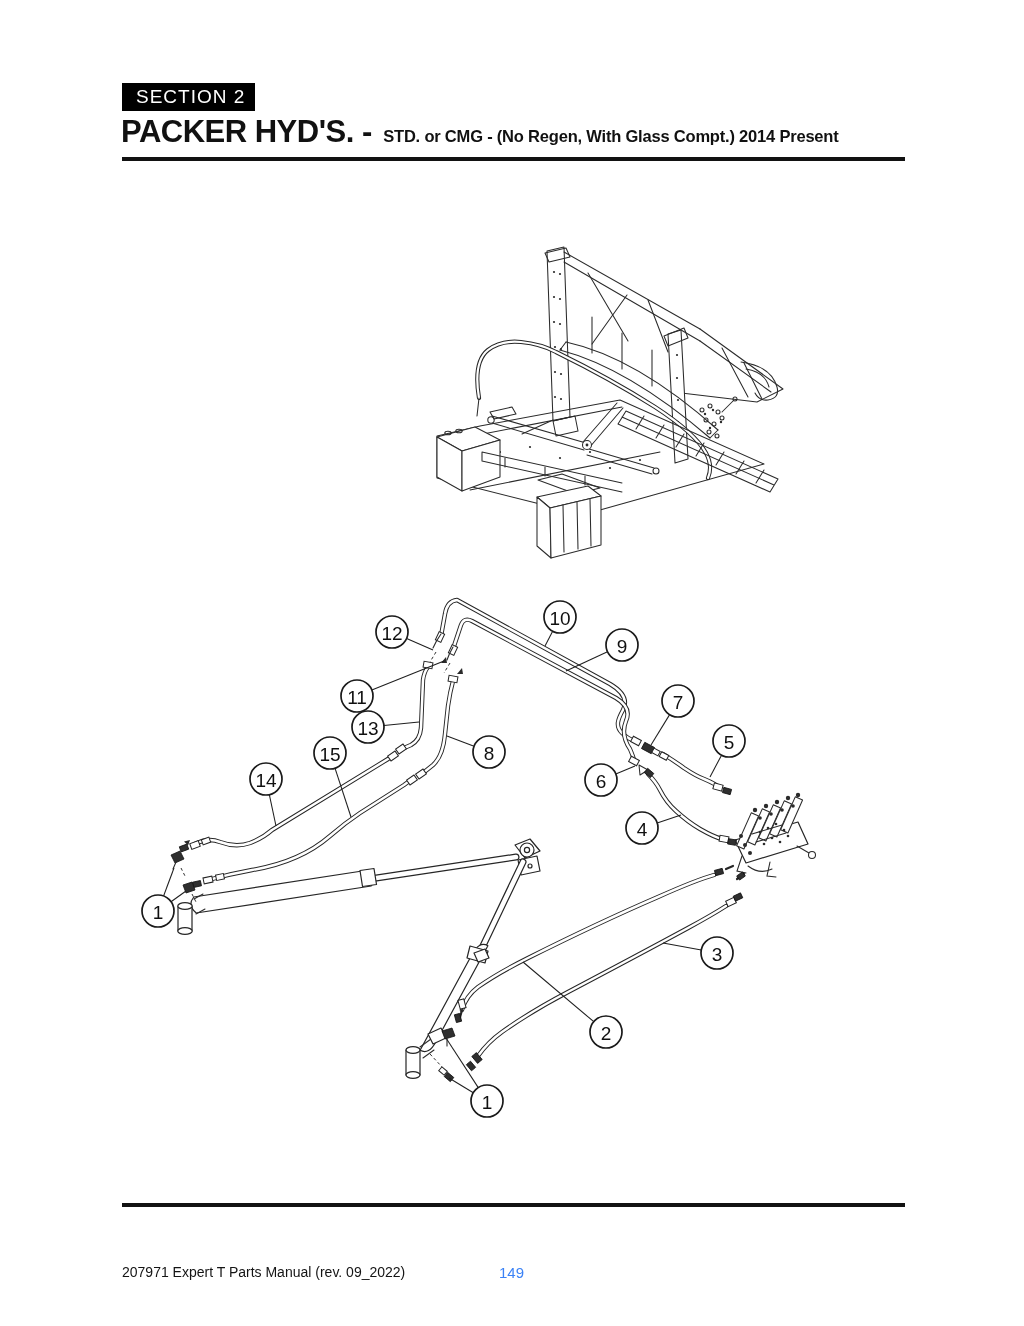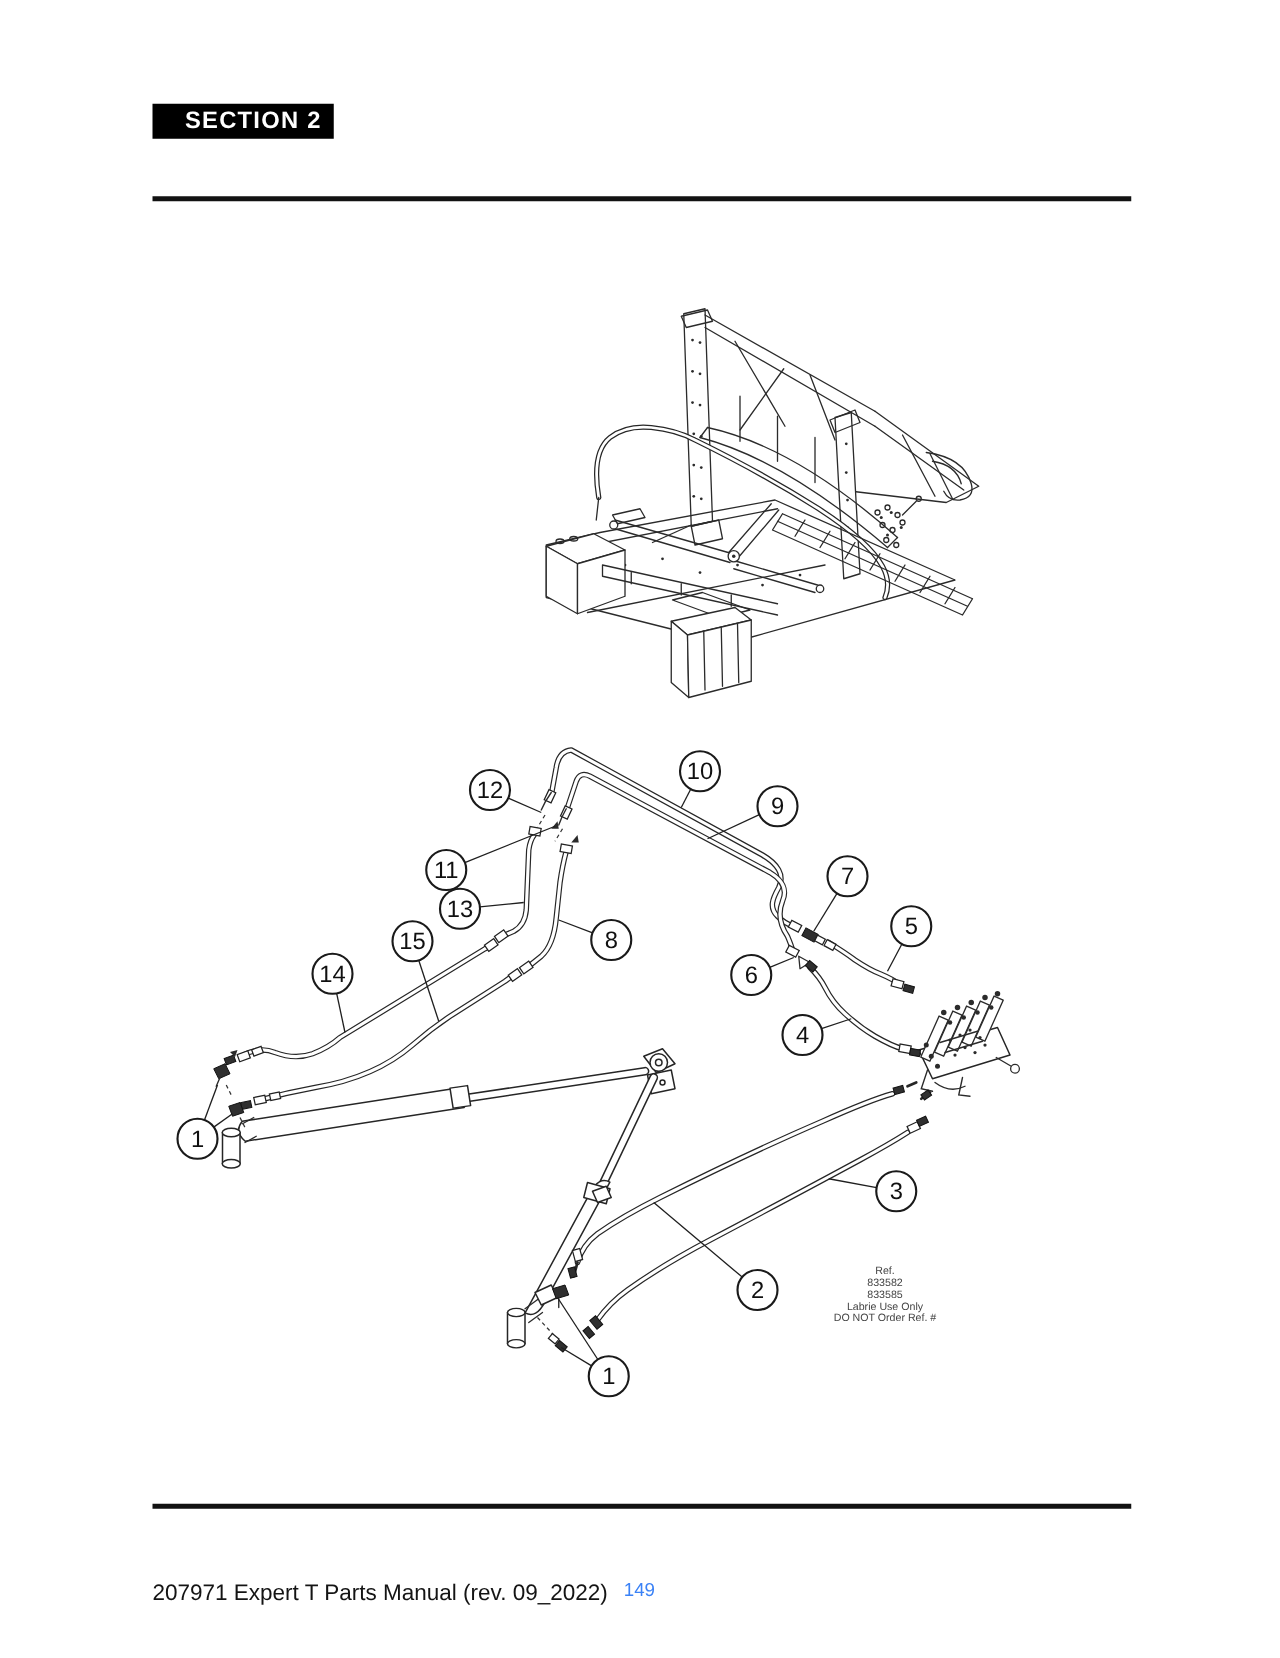--- a/index.html
+++ b/index.html
@@ -1,26 +1,26 @@
 <!DOCTYPE html>
 <html><head>
 <meta charset="utf-8">
 <style>
   html,body{margin:0;padding:0;background:#ffffff;}
   body{width:1024px;height:1326px;position:relative;font-family:"Liberation Sans",sans-serif;color:#111;}
   .page{position:absolute;inset:0;background:#fff;overflow:hidden;}
   .section-badge{position:absolute;left:122px;top:83px;background:#000;color:#fff;
-    font-size:19px;font-weight:700;padding:3px 10px 4px 26px;letter-spacing:1px;line-height:21px;}
+    font-size:19px;font-weight:400;padding:3px 10px 4px 14px;letter-spacing:1px;line-height:21px;}
   .title-row{position:absolute;left:121px;top:114px;width:800px;white-space:nowrap;}
   .title-main{font-size:31px;font-weight:700;letter-spacing:-0.5px;display:inline;vertical-align:baseline;}
   .title-sub{font-size:16.5px;font-weight:700;display:inline;margin-left:7px;letter-spacing:-0.2px;}
   .rule{position:absolute;left:122px;width:783px;height:4px;background:#121212;}
   .rule-top{top:157px;}
   .rule-bottom{top:1203px;}
-  .footer-left{position:absolute;left:122px;top:1264px;font-size:18px;color:#141414;}
+  .footer-left{position:absolute;left:122px;top:1264px;font-size:14px;color:#141414;}
   .footer-page{position:absolute;left:499px;top:1264px;font-size:15px;color:#3b82f6;}
   .ref-note{position:absolute;left:650px;top:1012px;width:116px;text-align:center;
     font-size:8.5px;line-height:9.6px;color:#454545;}
   svg.diagram{position:absolute;left:0;top:0;}
 
   
   .m{fill:none;stroke:#2b2b2b;stroke-width:1.05;stroke-linejoin:round;stroke-linecap:round}
   .mw{fill:#fff;stroke:#2b2b2b;stroke-width:1.05;stroke-linejoin:round}
   .md{fill:#2b2b2b;stroke:none}
   .dlo{fill:none;stroke:#262626;stroke-width:4.4;stroke-linecap:round;stroke-linejoin:round}
@@ -39,20 +39,24 @@
   .callout-circle{fill:#fff;stroke:#1a1a1a;stroke-width:1.7}
   .callout-num{font-family:"Liberation Sans",sans-serif;font-size:19px;fill:#101010;
     text-anchor:middle;dominant-baseline:central}
 </style>
 </head>
 <body>
 
 <div class="page">
 
   <div class="section-badge">SECTION 2</div>
+  <div class="title-row">
+    <span class="title-main">PACKER HYD'S. -</span>
+    <span class="title-sub">STD. or CMG - (No Regen, With Glass Compt.) 2014 Present</span>
+  </div>
   <div class="rule rule-top"></div>
 
   <svg class="diagram" width="1024" height="1326" viewBox="0 0 1024 1326">
     <defs>
       <path id="p10" d="M441,636 L445,614 Q447,601 457,600 L610,684 C622,691 628,700 623,710 C618,719 615,726 622,733 Q628,739 635,741"></path>
       <path id="p9" d="M453,649 L461,625 Q464,617 472,621 L616,698 C626,704 630,712 626,721 C622,731 624,740 630,749 Q633,756 634,760"></path>
       <path id="p13" d="M428,667 Q424,672 423,680 L421,728 Q420,740 411,745 L404,748"></path>
       <path id="p8" d="M453,681 Q450,692 448,706 L445,734 Q443,756 433,765 L423,773"></path>
       <path id="h14" d="M195,844 Q208,837 220,842 Q236,848 250,843 Q263,838 272,830 L388,759 Q392,757 394,755"></path>
       <path id="h15" d="M208,880 Q230,874 252,870 Q300,862 330,836 Q345,823 360,813 L404,785 Q408,782 411,780"></path>
@@ -407,25 +411,18 @@
         </g>
         <line x1="473.3119987357083" y1="1092.7151571295076" x2="449" y2="1078" class="leader"></line>
         <line x1="478.2727058192809" y1="1087.589767478407" x2="446" y2="1038" class="leader"></line>
         <g>
           <circle cx="487" cy="1101" r="16" class="callout-circle"></circle>
           <text x="487" y="1102" class="callout-num">1</text>
         </g>
       </g>
   </svg>
 
-  <div class="ref-note">
-    <div>Ref.</div>
-    <div>833582</div>
-    <div>833585</div>
-    <div>Labrie Use Only</div>
-    <div>DO NOT Order Ref. #</div>
-  </div>
 
   <div class="rule rule-bottom"></div>
   <div class="footer-left">207971 Expert T Parts Manual (rev. 09_2022)</div>
   <div class="footer-page">149</div>
 
 </div>
 
 </body></html>

